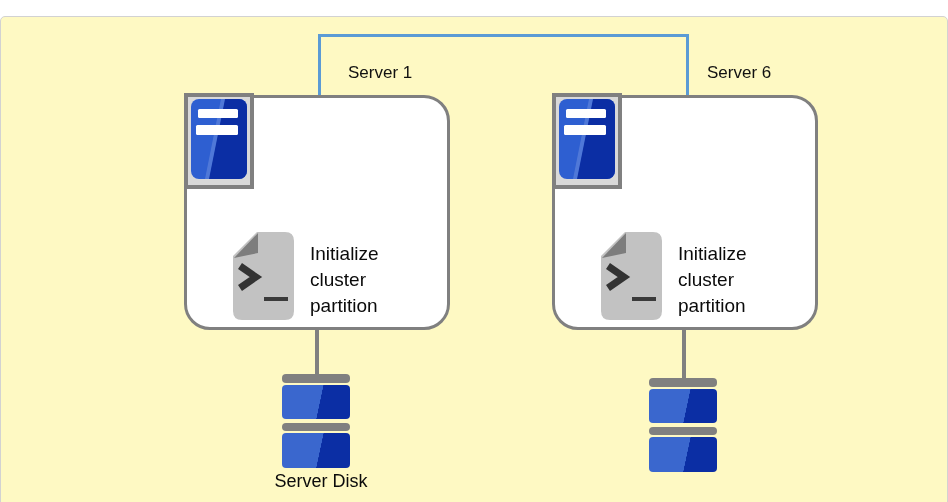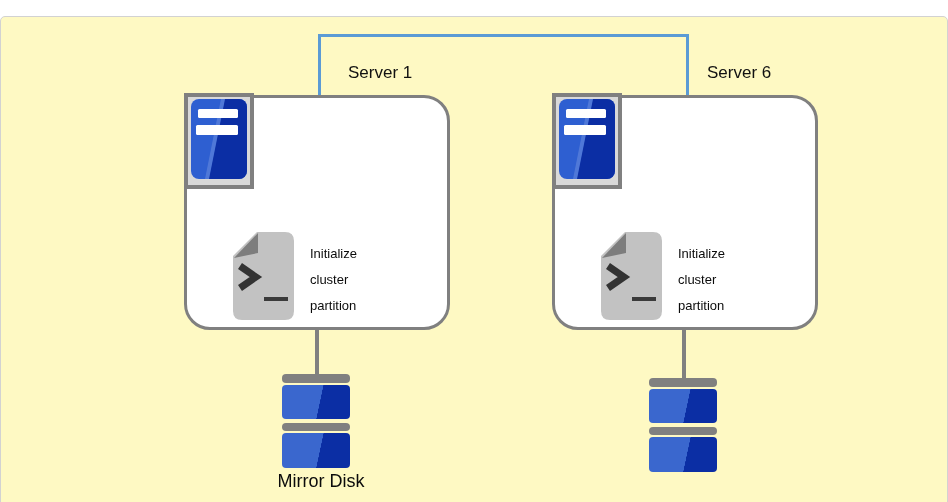--- a/index.html
+++ b/index.html
@@ -63,21 +63,21 @@
   .script-icon{
     position:absolute;
     left:46px;top:134px;
     width:61px;height:88px;
   }
 
   .task-text{
     position:absolute;
     left:123px;top:143px;
     width:130px;
-    font-size:13px;
+    font-size:19px;
     line-height:26px;
     white-space:pre-line;
     color:#0b0b0b;
   }
 
   
   .stem{
     position:absolute;
     width:4px;
     background:#808080;
@@ -197,15 +197,15 @@
     <div class="platter p2"></div>
   </div>
 
   <div class="disk d2">
     <div class="cap"></div>
     <div class="platter"></div>
     <div class="cap mid"></div>
     <div class="platter p2"></div>
   </div>
 
-  <div class="disk-label">Mirror Disk</div>
+  <div class="disk-label">Server Disk</div>
 
 </div>
 
 </body></html>

